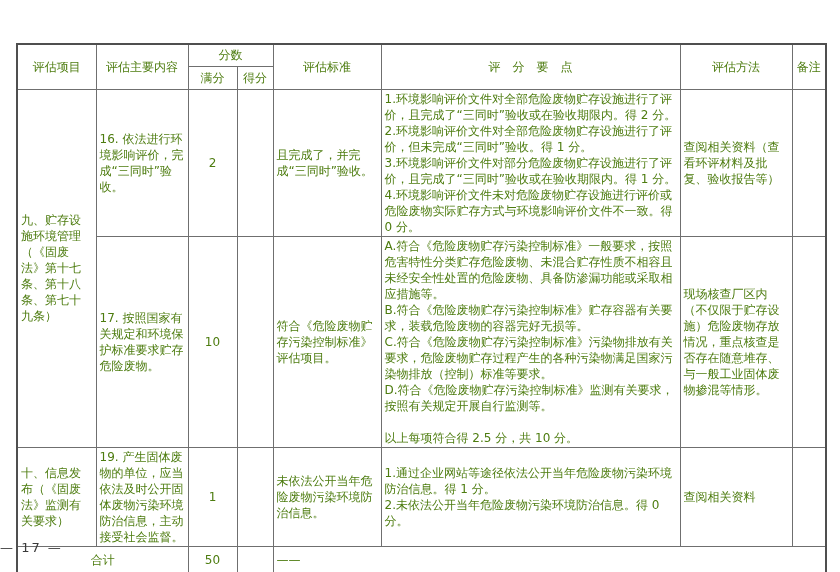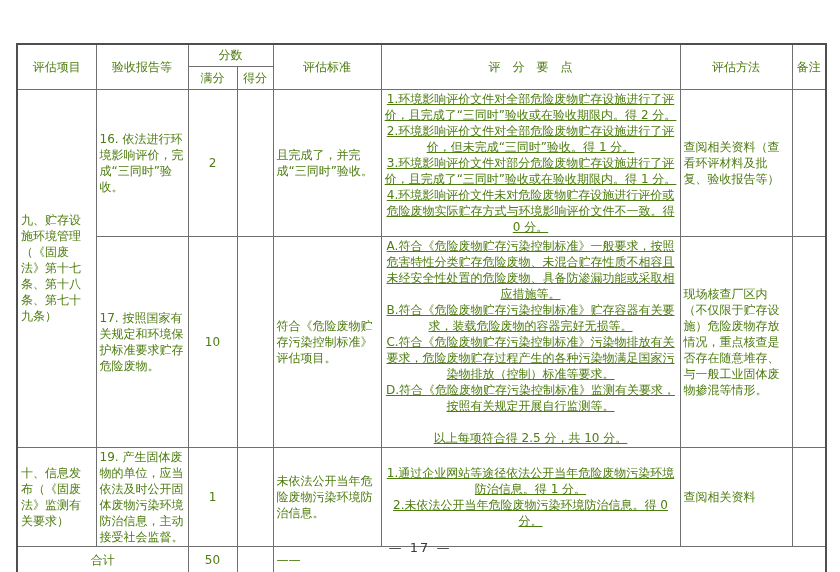--- a/index.html
+++ b/index.html
@@ -32,33 +32,33 @@
     border: 1px solid #6f6f6f;
     padding: 1px 3px;
     overflow: hidden;
     vertical-align: middle;
     font-weight: normal;
     word-break: break-all;
   }
   th.hd { text-align: center; }
   td.center { text-align: center; }
   td.left { text-align: left; }
-  td.prewrap { white-space: pre-line; text-align: center; text-decoration: underline; }
+  td.prewrap { white-space: pre-line; text-align: left; }
   tr.hr1 { height: 22px; }
   tr.hr2 { height: 23px; }
   tr.r16 { height: 129px; }
   tr.r17 { height: 210px; }
   tr.r18 { height: 96px; }
   tr.rtotal { height: 28px; }
   .page-number {
     position: absolute;
     left: 0;
     top: 540px;
     width: 840px;
-    text-align: center;
+    text-align: left;
     font-size: 13px;
     color: #3a3a3a;
     letter-spacing: 2px;
   }
 </style>
 </head>
 <body>
 
 <div class="page">
 
@@ -70,21 +70,21 @@
       <col style="width:36px">
       <col style="width:108px">
       <col style="width:299px">
       <col style="width:112px">
       <col style="width:34px">
     </colgroup>
 
     <tbody>
         <tr class="hr1">
       <th class="hd" rowspan="2">评估项目</th>
-      <th class="hd" rowspan="2">验收报告等</th>
+      <th class="hd" rowspan="2">评估主要内容</th>
       <th class="hd" colspan="2">分数</th>
       <th class="hd" rowspan="2">评估标准</th>
       <th class="hd" rowspan="2">评　分　要　点</th>
       <th class="hd" rowspan="2">评估方法</th>
       <th class="hd" rowspan="2">备注</th>
     </tr>
     <tr class="hr2">
       <th class="hd">满分</th>
       <th class="hd">得分</th>
     </tr>

